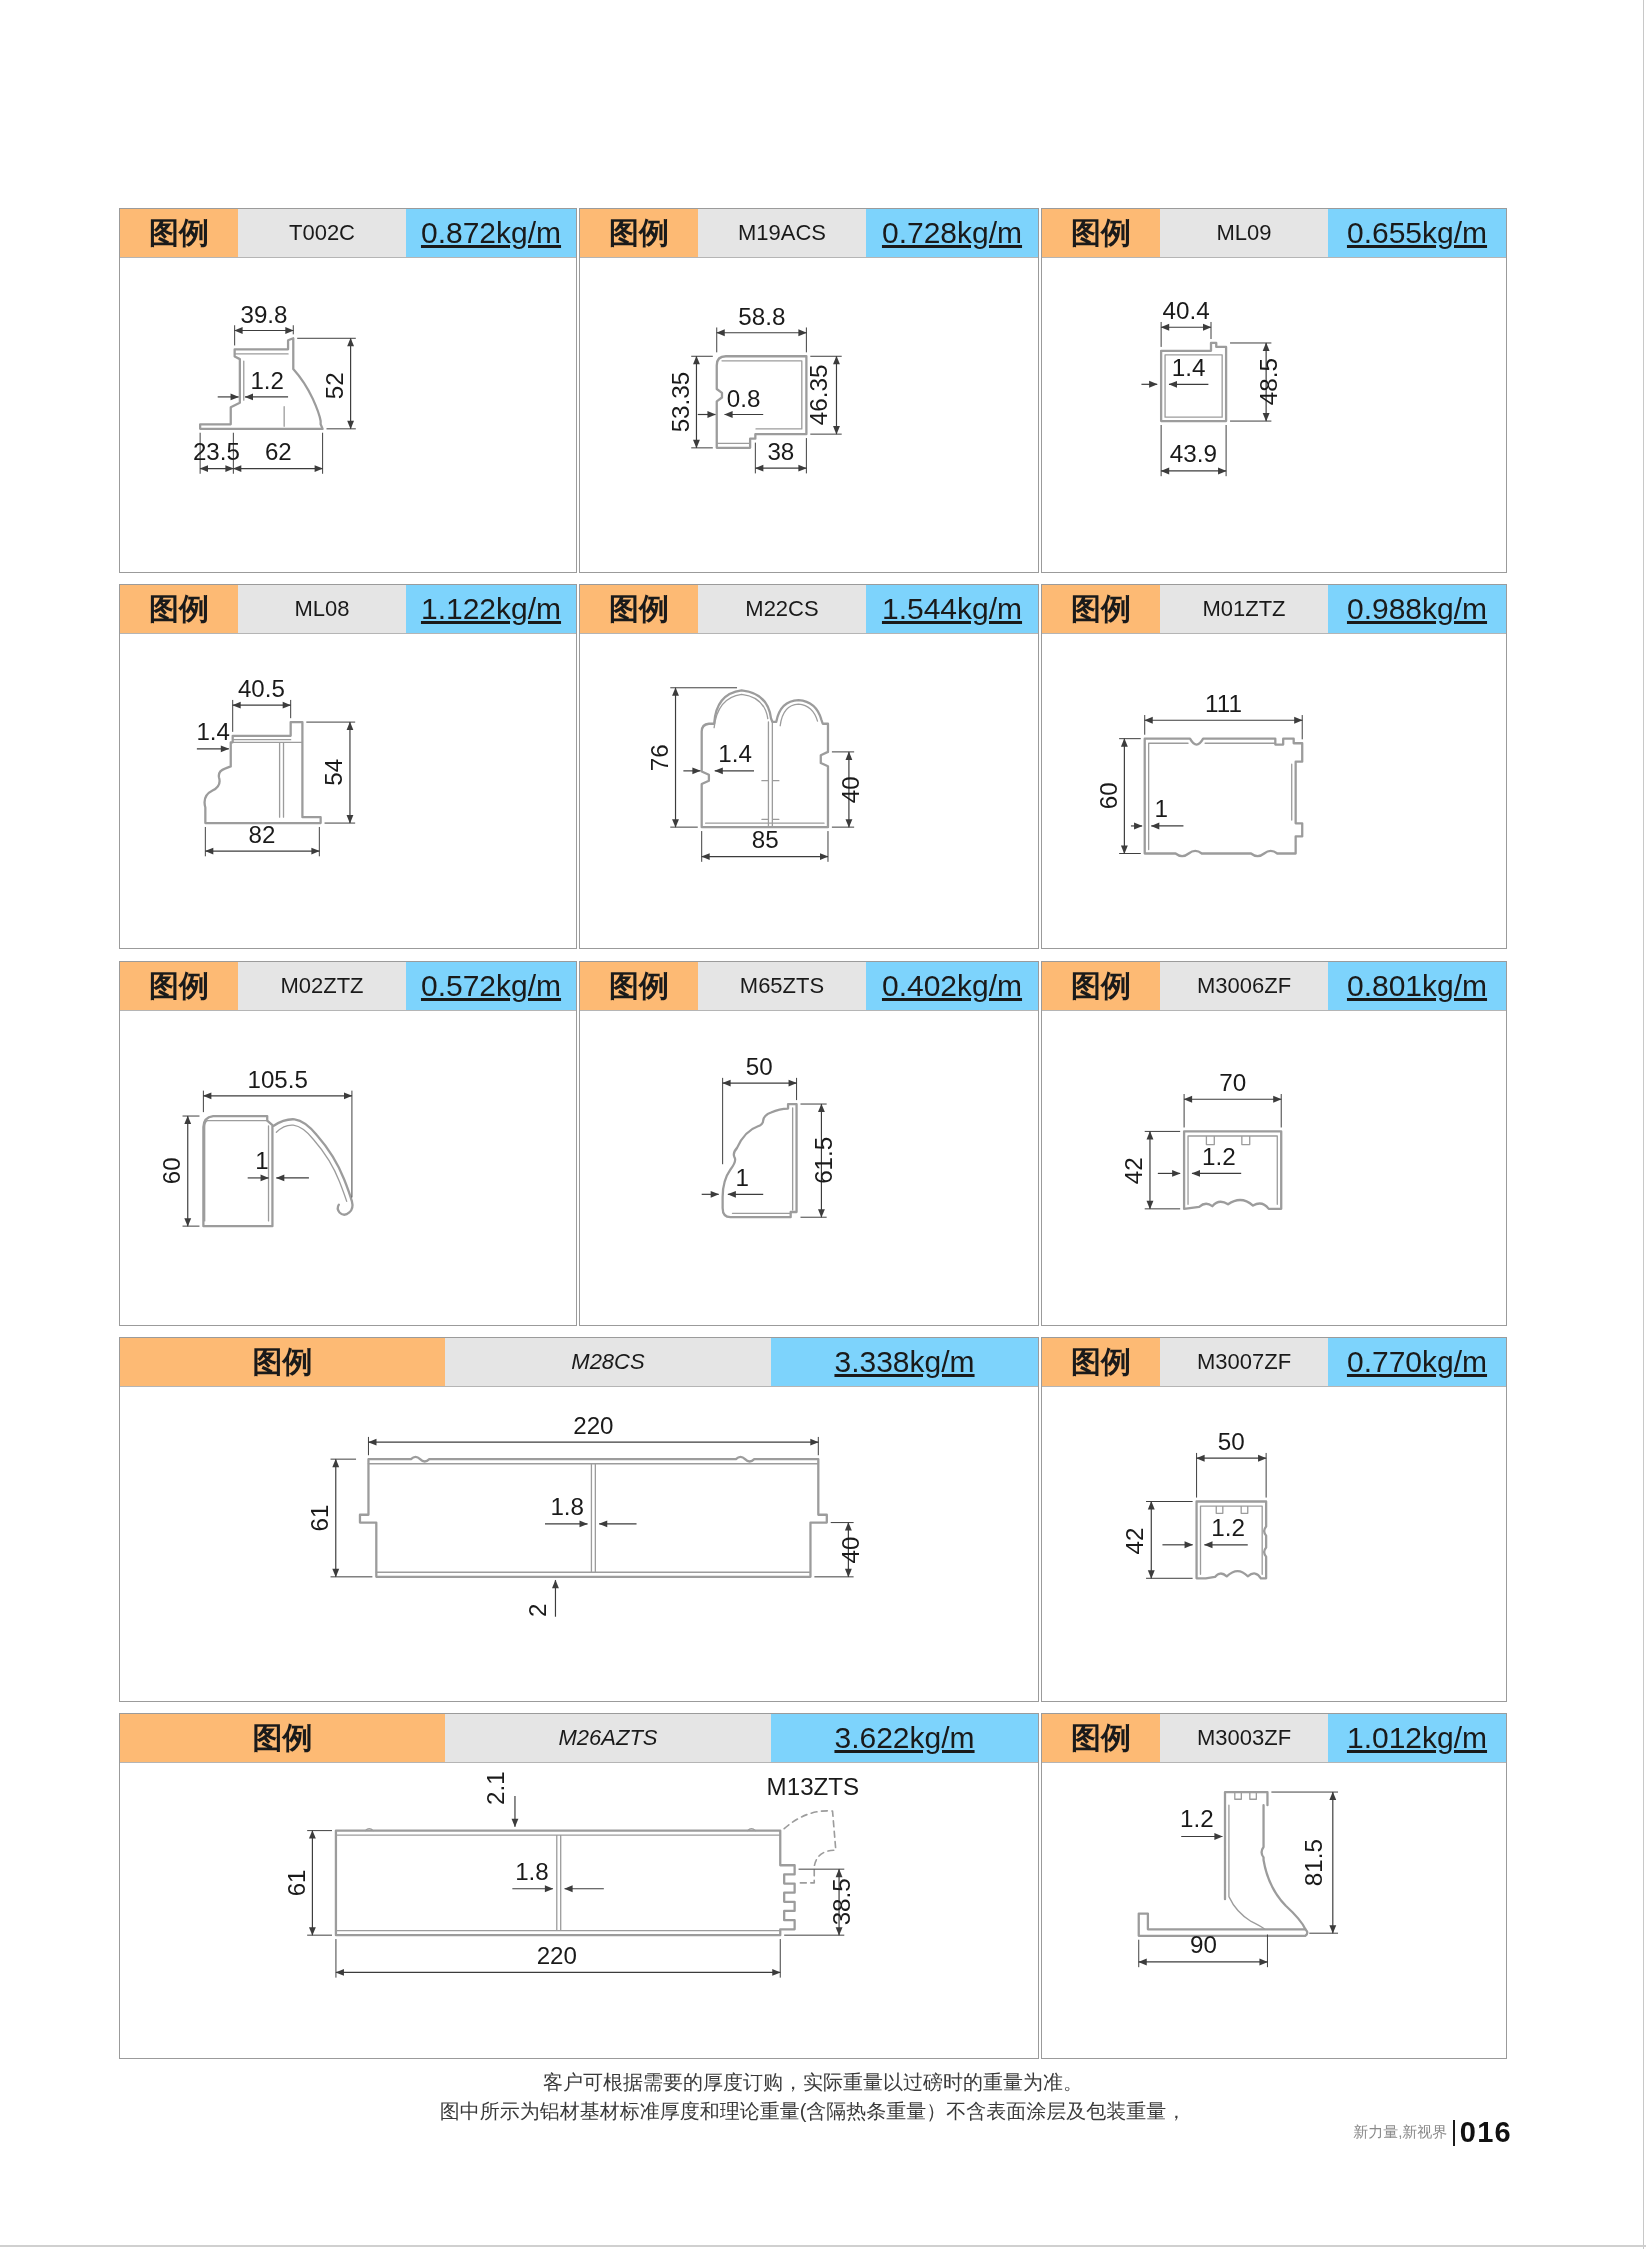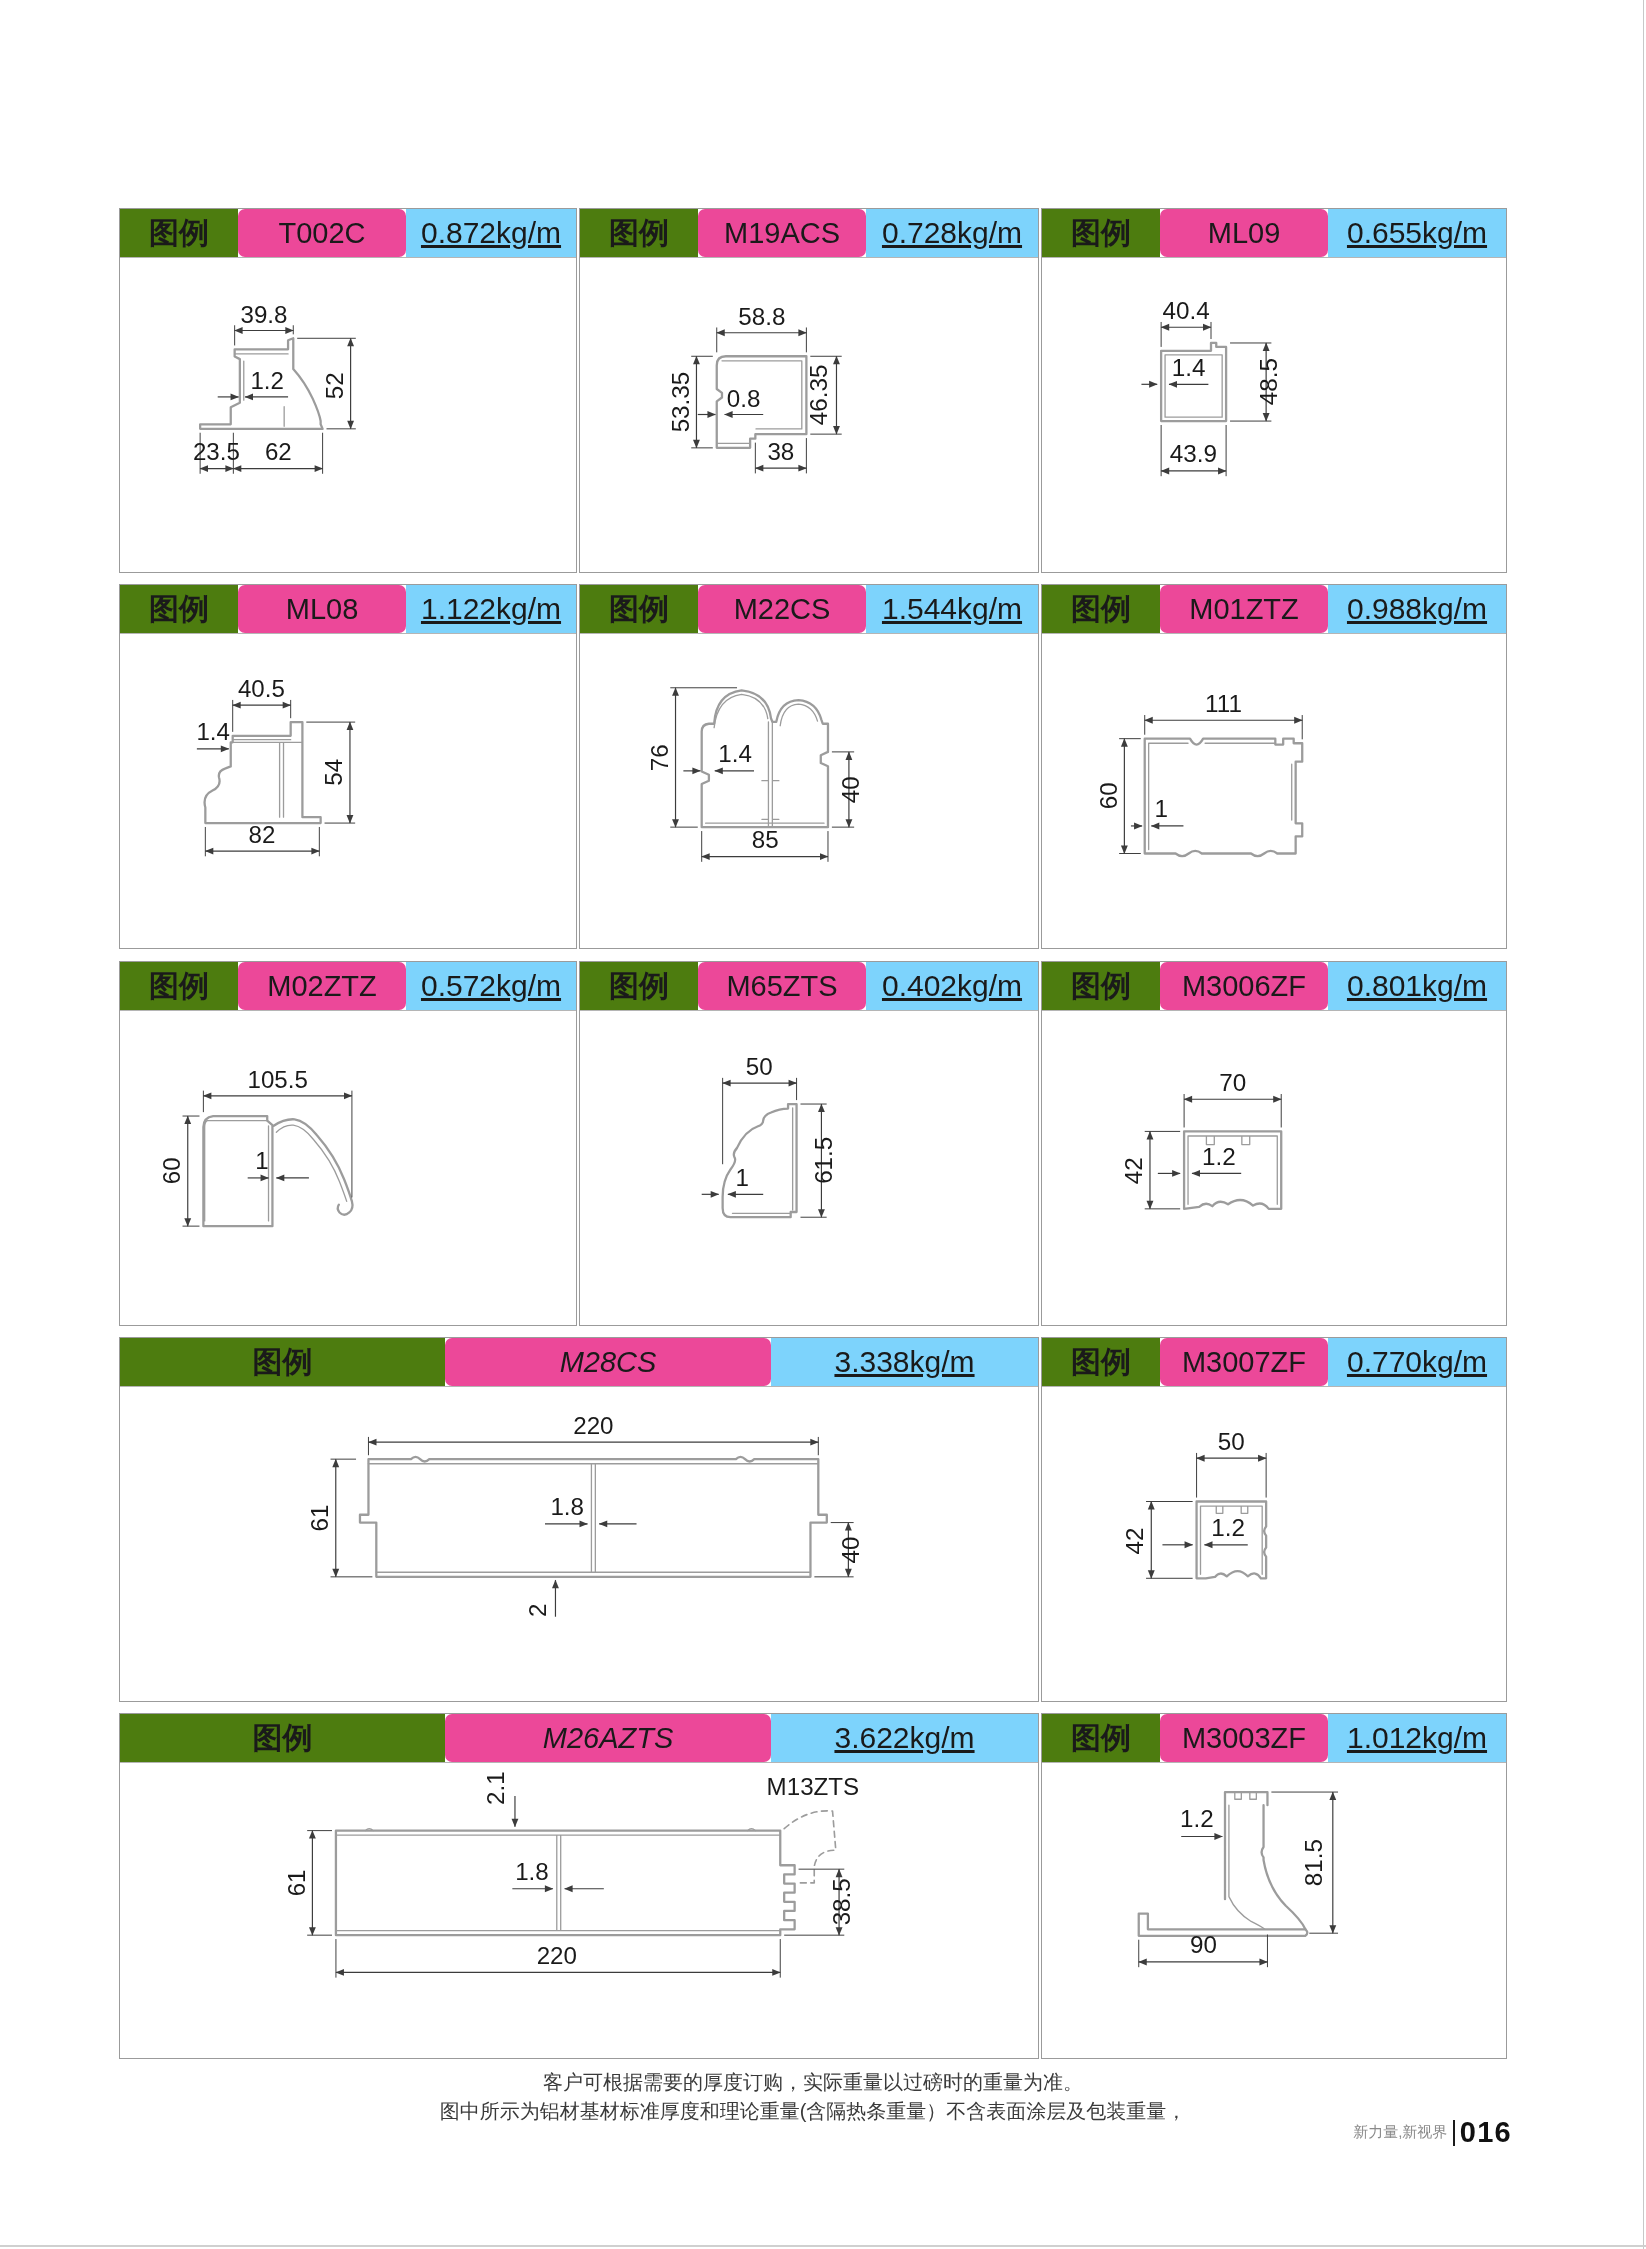--- a/index.html
+++ b/index.html
@@ -1,22 +1,22 @@
 <!DOCTYPE html>
 <html style="font-size:10.5px"><head>
 <meta charset="utf-8">
 <style>
   html,body{margin:0;padding:0;background:#ffffff;}
   #page{position:relative;width:1647px;height:2250px;background:#ffffff;overflow:hidden;
         font-family:"Liberation Sans","DejaVu Sans",sans-serif;color:#1a1a1a;}
   .cell{position:absolute;background:#ffffff;border:1.3px solid #9b9b9b;box-sizing:border-box;}
   .hdr{display:flex;height:48px;border-bottom:1.3px solid #b5b5b5;}
   .seg{display:flex;align-items:center;justify-content:center;height:100%;box-sizing:border-box;white-space:nowrap;}
-  .seg.orange{background:#4d7c0f;font-weight:bold;font-size:30px;}
-  .seg.yellow{background:#ec4899;font-size:29px;border-radius:7px;}
+  .seg.orange{background:#fdba74;font-weight:bold;font-size:30px;}
+  .seg.yellow{background:#e5e5e5;font-size:22px;}
   .seg.gray{background:#7dd3fc;font-size:30px;flex:1;text-decoration:underline;}
   .w-legend{width:118px;}
   .w-model{width:168px;}
   .wide .w-legend{width:325px;}
   .wide .w-model{width:326px;font-style:italic;}
   .body{position:absolute;top:48px;left:0;right:0;bottom:0;}
   .body svg{display:block;width:100%;height:100%;}
   .prof path{fill:none;stroke:#9c9c9c;stroke-width:3.5;stroke-linejoin:round;stroke-linecap:round;}
   .prof path.thin{stroke-width:2;}
   .prof path.dash{stroke-dasharray:9 7;stroke-width:2.5;}

